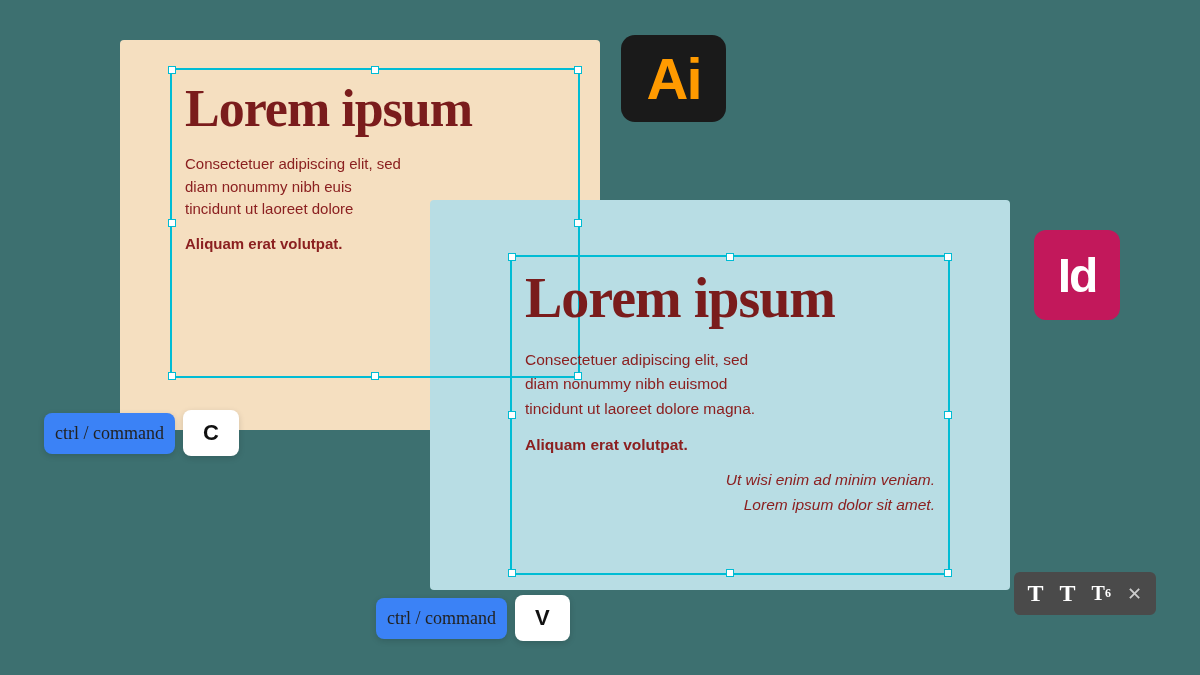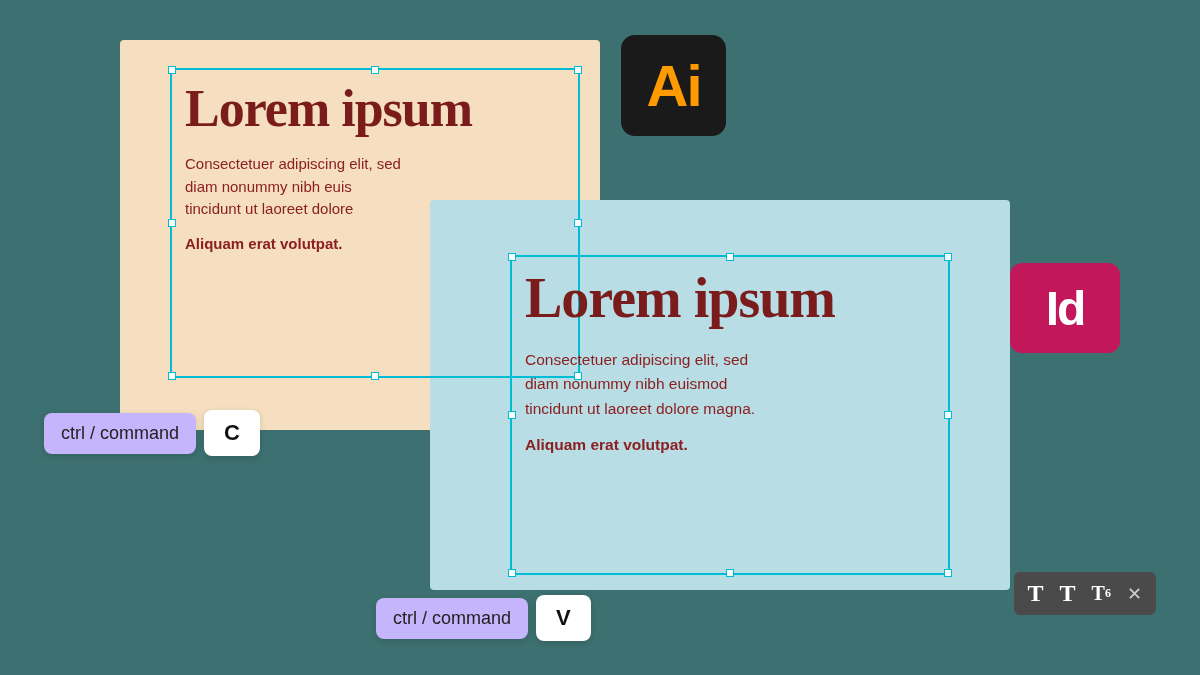--- a/index.html
+++ b/index.html
@@ -156,49 +156,48 @@
       font-family: Arial, sans-serif;
       line-height: 1.6;
     }
 
     
     .ai-icon {
       position: absolute;
       left: 621px;
       top: 35px;
       width: 105px;
-      height: 101px;
+      height: 87px;
       background-color: #1a1a1a;
       border-radius: 14px;
       display: flex;
       align-items: center;
       justify-content: center;
     }
 
     .ai-text {
       font-size: 58px;
       font-weight: 900;
       color: #ff9a00;
       font-family: Arial, sans-serif;
       letter-spacing: -2px;
     }
 
     
     .id-icon {
       position: absolute;
       right: 80px;
       top: 230px;
-      width: 110px;
+      width: 86px;
       height: 90px;
       background-color: #c2185b;
       border-radius: 12px;
       display: flex;
       align-items: center;
       justify-content: center;
-      margin-top: 33px;
     }
 
     .id-text {
       font-size: 48px;
       font-weight: 900;
       color: white;
       font-family: Arial, sans-serif;
       letter-spacing: -2px;
     }
 
@@ -215,25 +214,25 @@
     .kbd-group-paste {
       position: absolute;
       left: 376px;
       top: 595px;
       display: flex;
       gap: 8px;
       align-items: center;
     }
 
     .kbd-key-long {
-      background: #c4b5fd;
+      background: #3b82f6;
       border-radius: 8px;
-      padding: 10px 17px;
+      padding: 10px 11px;
       font-size: 18px;
-      font-family: Liberation Sans, sans-serif;
+      font-family: Liberation Serif, serif;
       font-weight: 500;
       color: #222;
       box-shadow: 0 2px 6px rgba(0,0,0,0.15);
       white-space: nowrap;
     }
 
     .kbd-key-short {
       background: white;
       border-radius: 8px;
       padding: 10px 20px;
@@ -316,20 +315,21 @@
 <div class="peach-content">
   <div class="peach-title">Lorem ipsum</div>
   <div class="peach-body">Consectetuer adipiscing elit, sed<br>diam nonummy nibh euis<br>tincidunt ut laoreet dolore</div>
   <div class="peach-bold">Aliquam erat volutpat.</div>
 </div>
 
 <div class="blue-content">
   <div class="blue-title">Lorem ipsum</div>
   <div class="blue-body">Consectetuer adipiscing elit, sed<br>diam nonummy nibh euismod<br>tincidunt ut laoreet dolore magna.</div>
   <div class="blue-bold">Aliquam erat volutpat.</div>
+  <div class="blue-italic">Ut wisi enim ad minim veniam.<br>Lorem ipsum dolor sit amet.</div>
 </div>
 
 <div class="ai-icon">
   <span class="ai-text">Ai</span>
 </div>
 
 <div class="id-icon">
   <span class="id-text">Id</span>
 </div>
 

